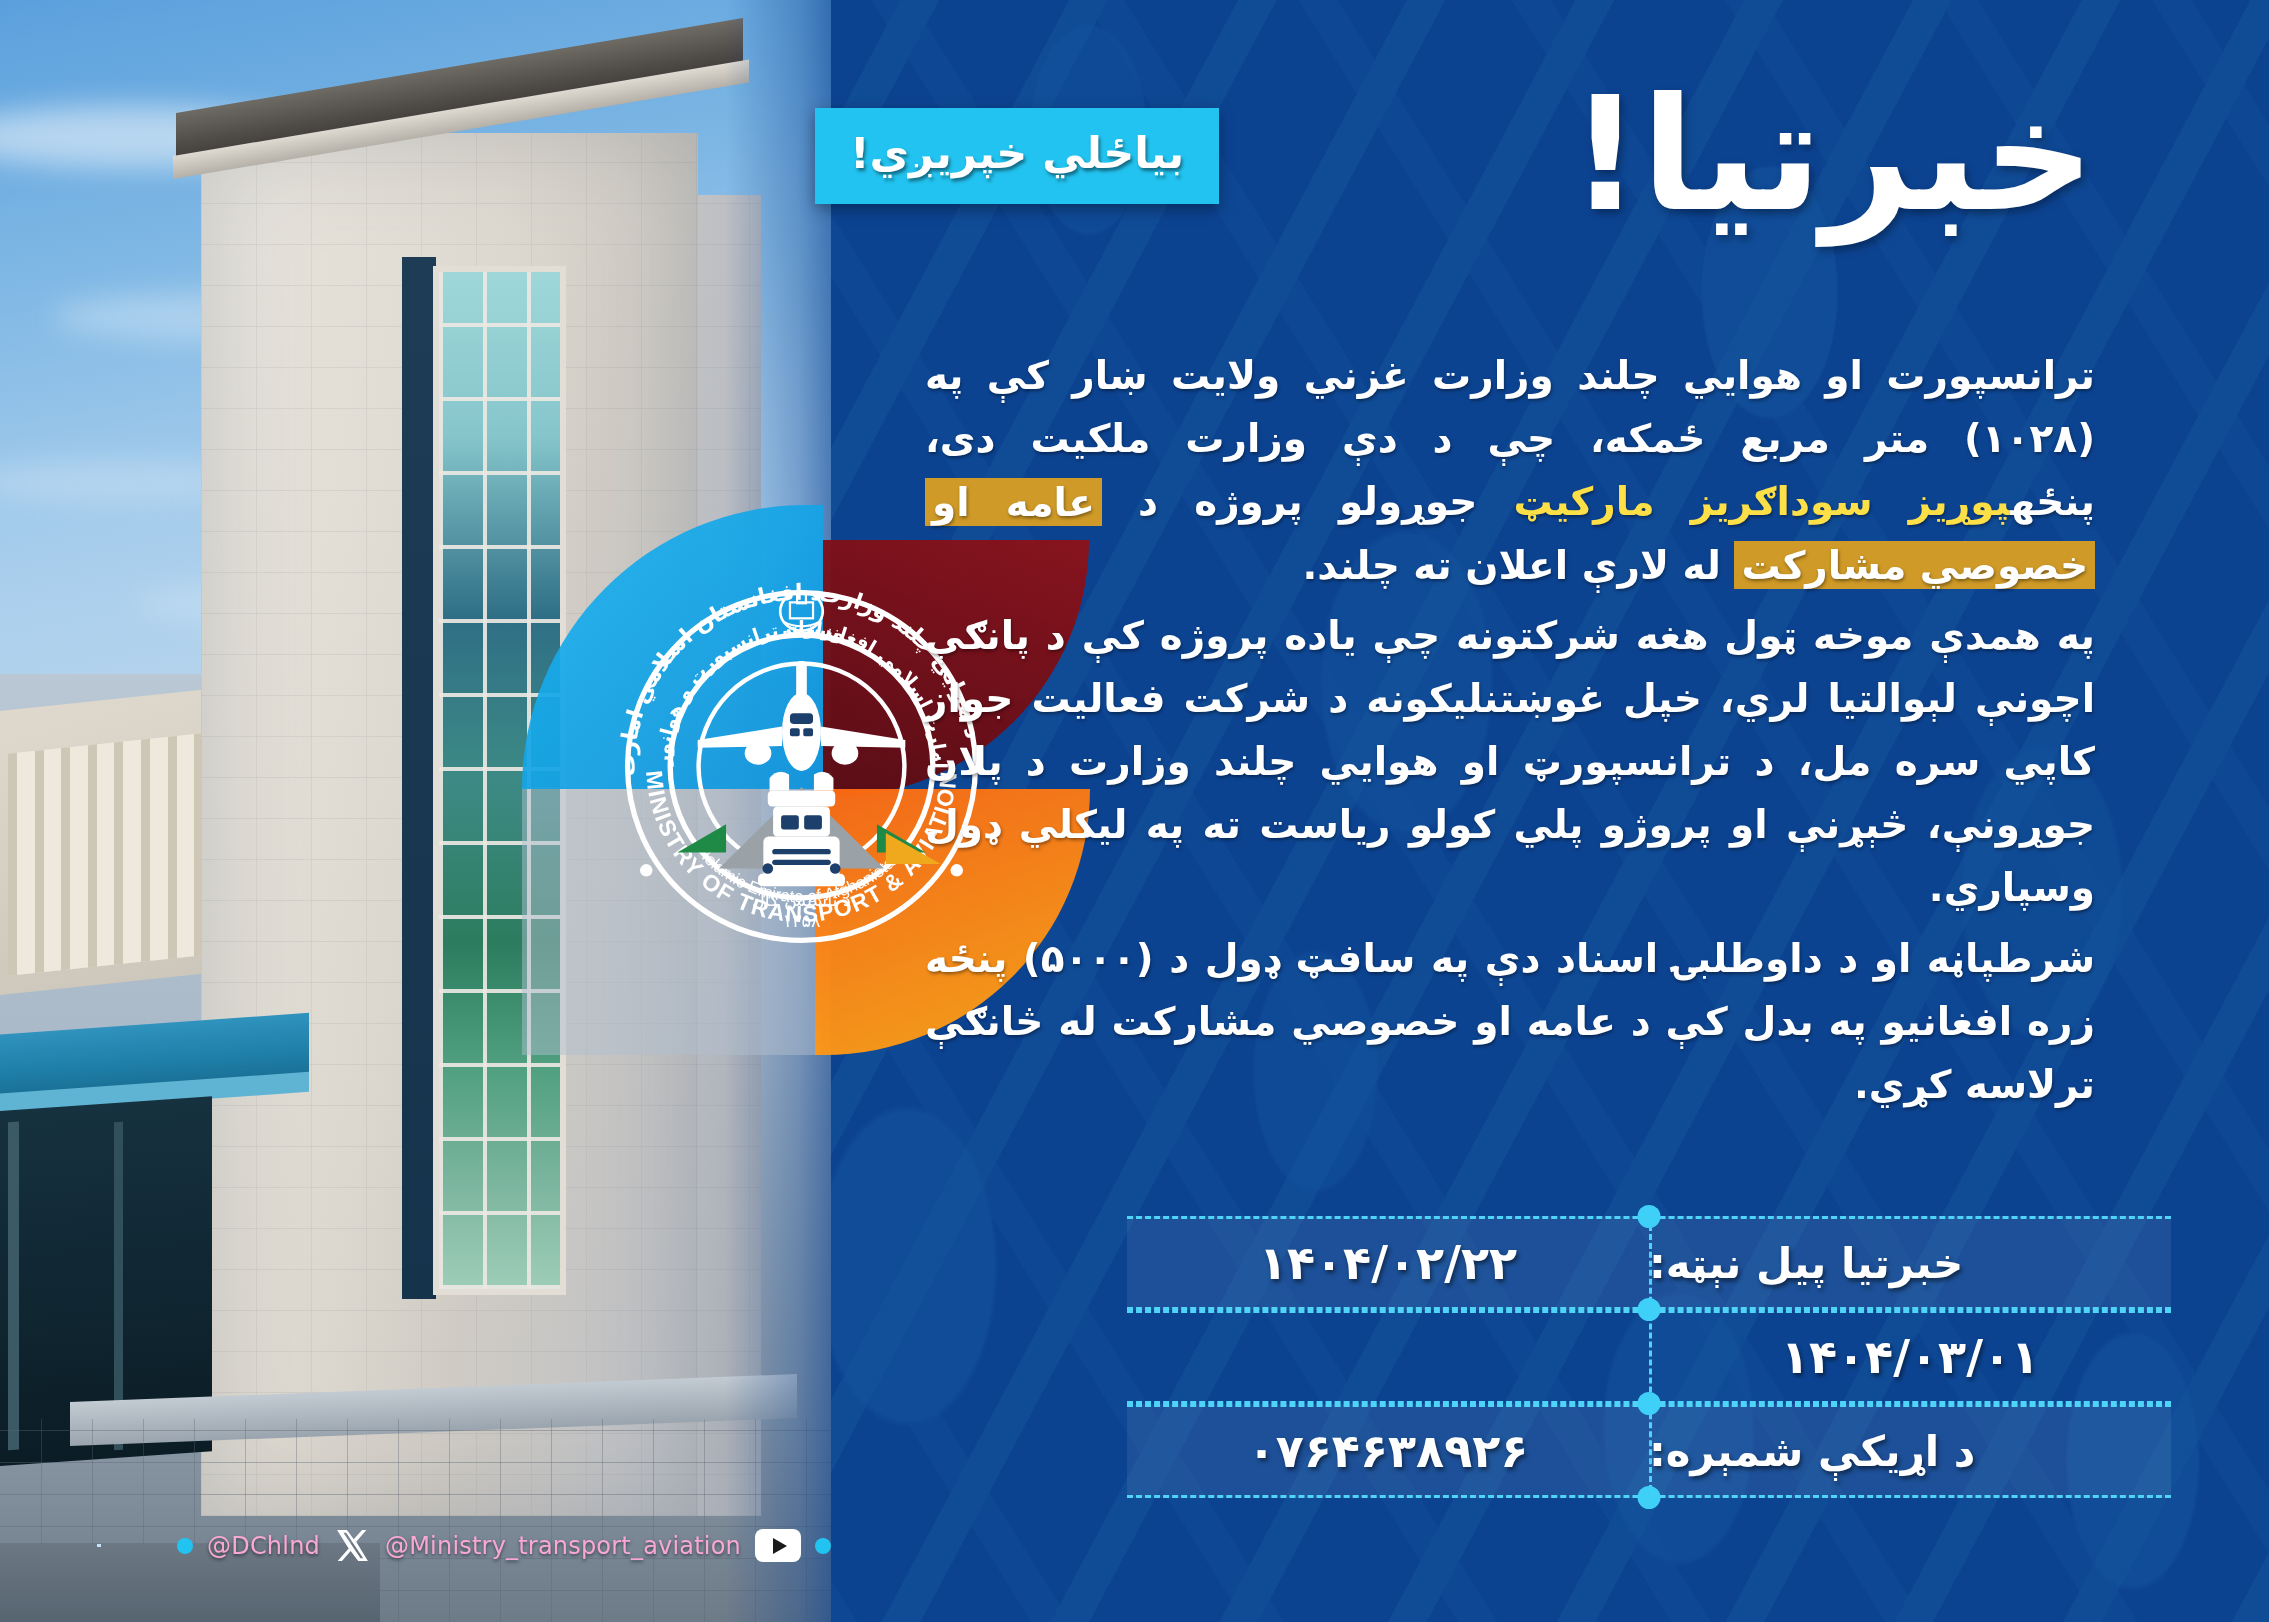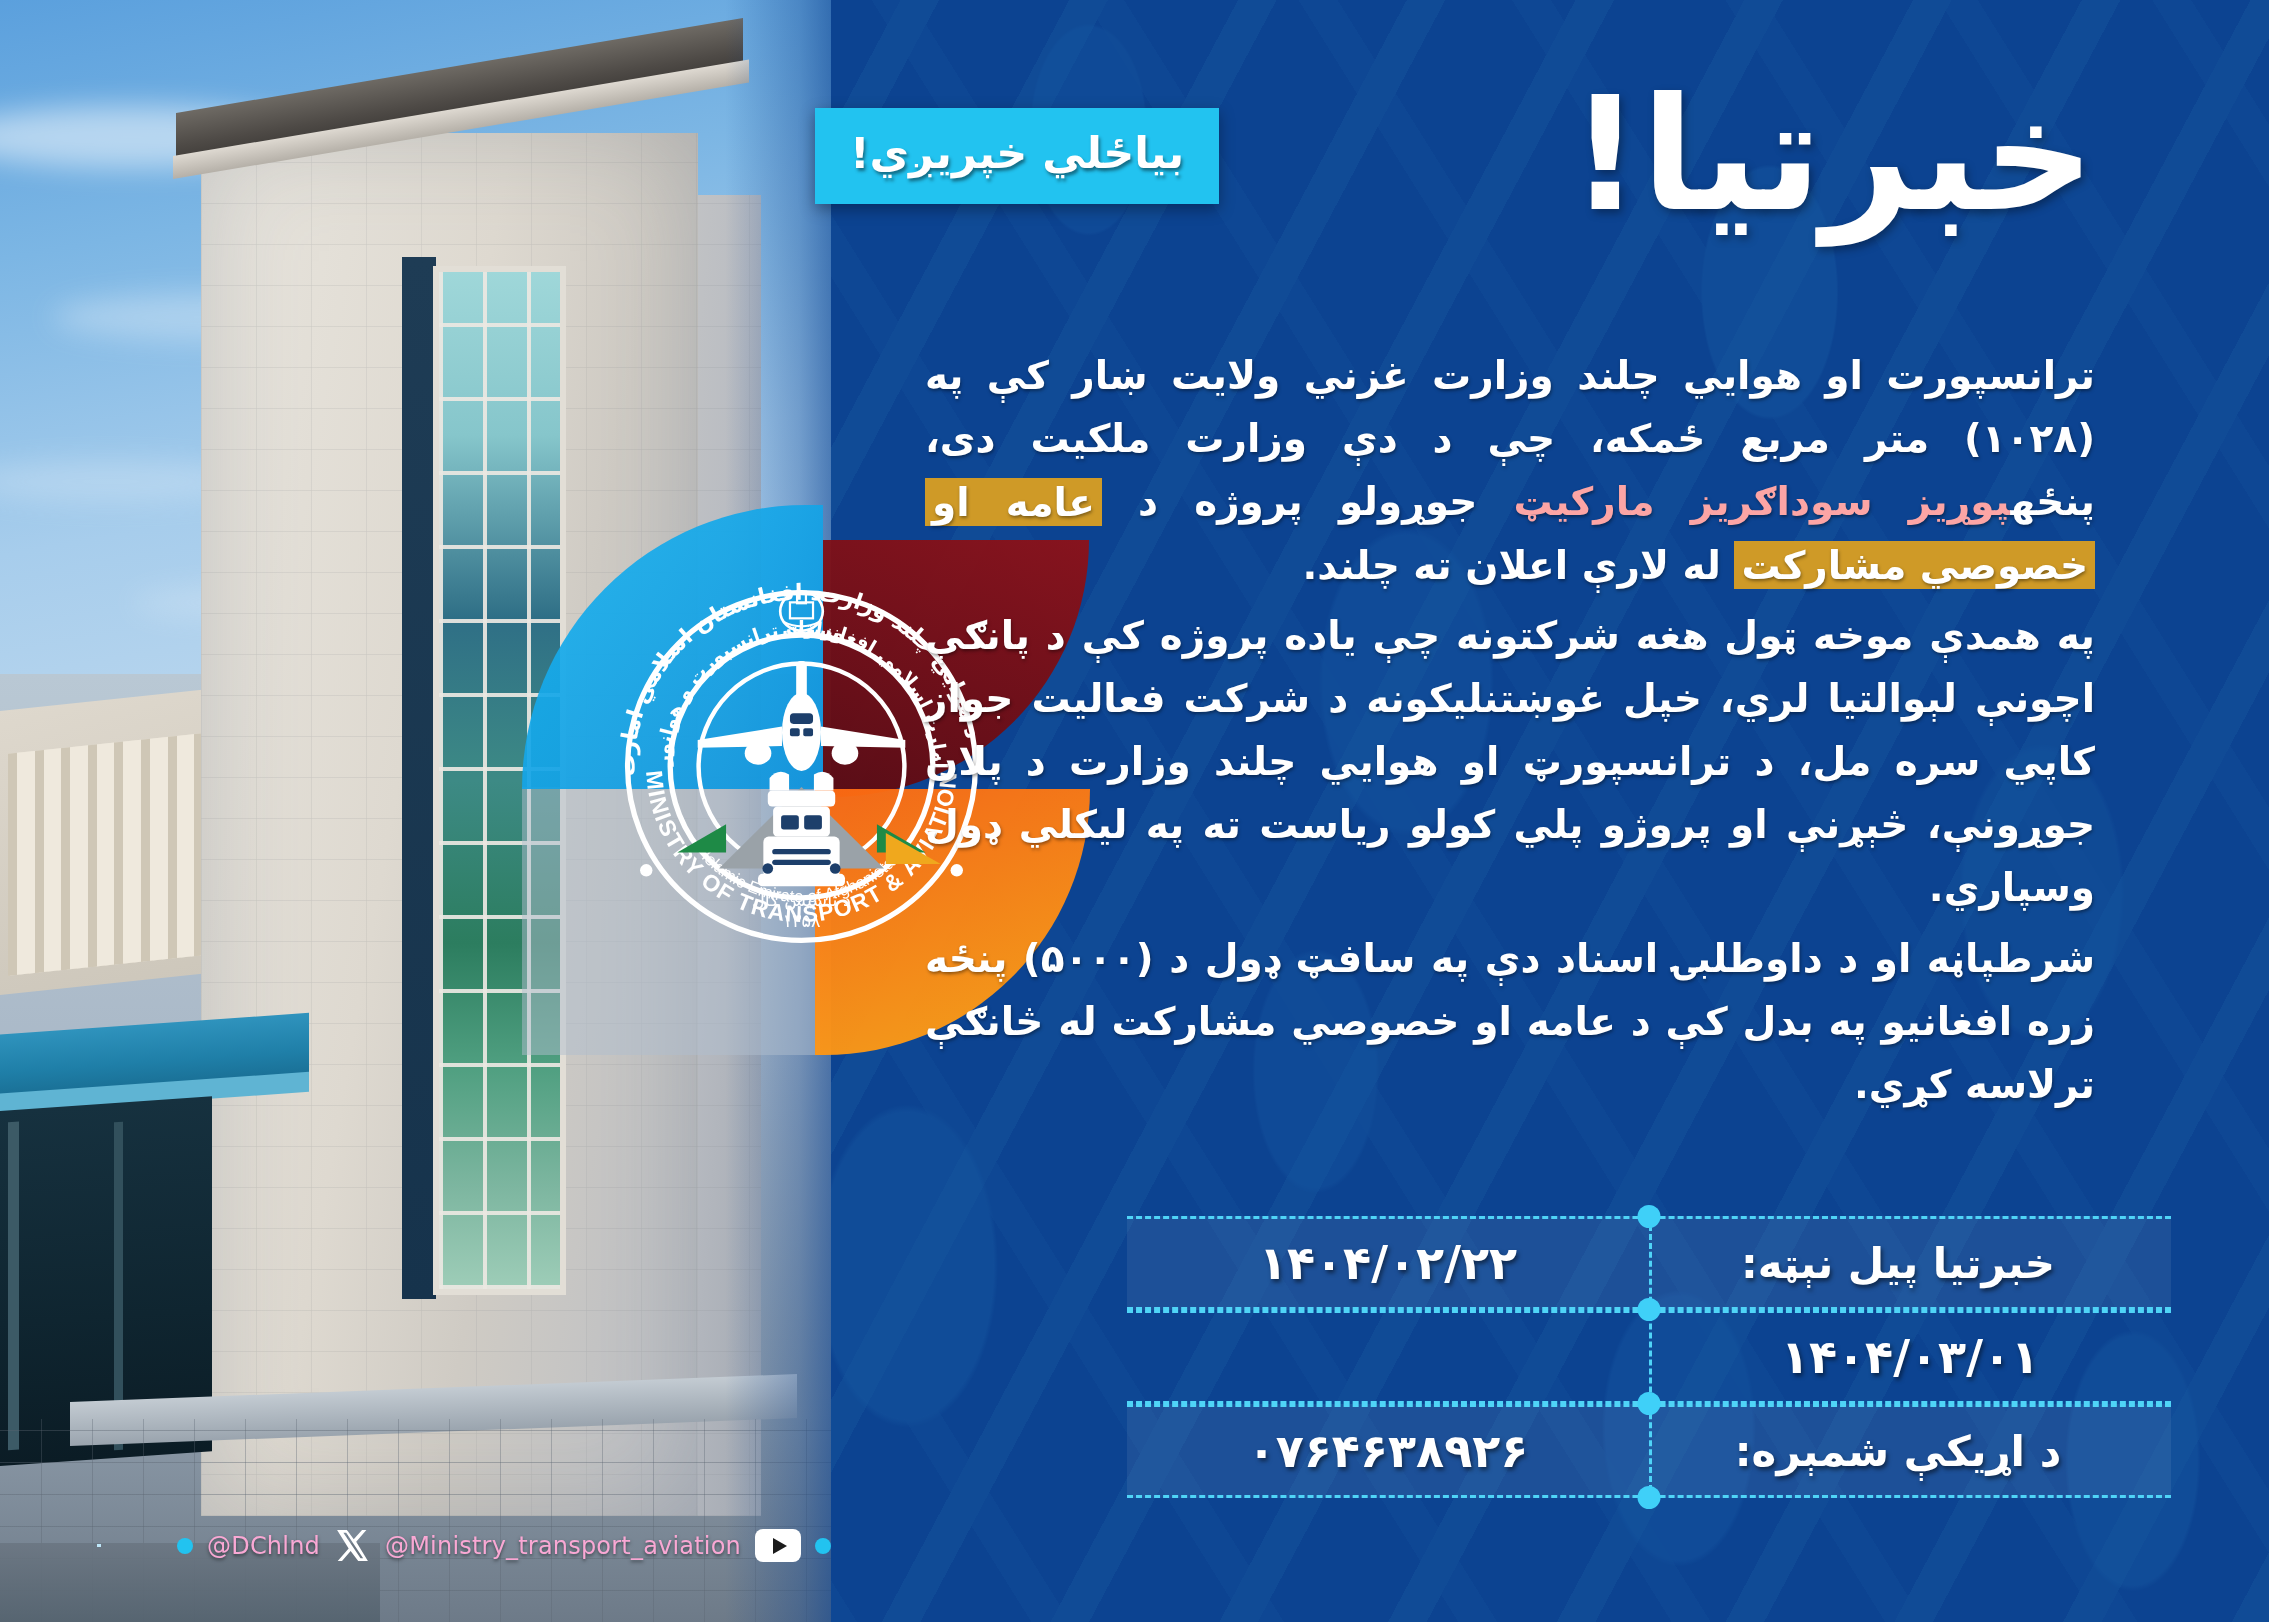--- a/index.html
+++ b/index.html
@@ -134,28 +134,28 @@
   .badge span{color:#fff;font-size:43px;font-weight:bold;text-shadow:1.8px 2.7px 3.5px rgba(0,0,0,.45);line-height:1;padding-bottom:5.3px;text-align:right;}
 
   .title{position:absolute;right:174px;top:77px;color:#fff;font-size:156px;font-weight:bold;line-height:1;
     text-shadow:2.7px 4.4px 8.9px rgba(0,0,0,.35);letter-spacing:-1.8px;}
 
   .body{position:absolute;right:174px;top:344px;width:1170px;color:#fff;
     font-size:39px;font-weight:bold;line-height:1.62;text-align:justify;text-align-last:right;
     text-shadow:0.9px 1.8px 3.5px rgba(0,0,0,.4);}
   .body p{margin:0 0 7px 0;}
   .hl-gold{background:#cf9a27;padding:1.8px 7px;box-decoration-break:clone;-webkit-box-decoration-break:clone;}
-  .hl-cyan{color:#fca5a5;}
+  .hl-cyan{color:#fde047;}
 
   
   .infotable{position:absolute;left:1128px;top:1216px;width:1044px;height:284px;}
   .irow{position:relative;height:94px;display:flex;align-items:center;
         border-top:3.5px dashed #4fd4f7;border-bottom:3.5px dashed #4fd4f7;}
   .irow.tint{background:rgba(255,255,255,.07);}
-  .irow .lbl{width:50%;order:1;text-align:center;padding-right:24px;color:#fff;font-size:42px;font-weight:bold;
+  .irow .lbl{width:50%;order:1;text-align:left;padding-right:24px;color:#fff;font-size:42px;font-weight:bold;
     text-shadow:1.8px 2.7px 4.4px rgba(0,0,0,.5);}
   .irow .val{width:50%;order:2;text-align:center;color:#fff;font-size:46px;font-weight:bold;
     text-shadow:1.8px 2.7px 4.4px rgba(0,0,0,.5);letter-spacing:0.9px;}
   .vsep{position:absolute;left:50%;top:0;width:0;height:284px;border-left:3.5px dashed #4fd4f7;}
   .vdot{position:absolute;left:50%;width:23px;height:23px;border-radius:50%;background:#3fd0f8;transform:translateX(-50%);}
 </style>
 </head>
 <body>
 
 <div class="stage">

